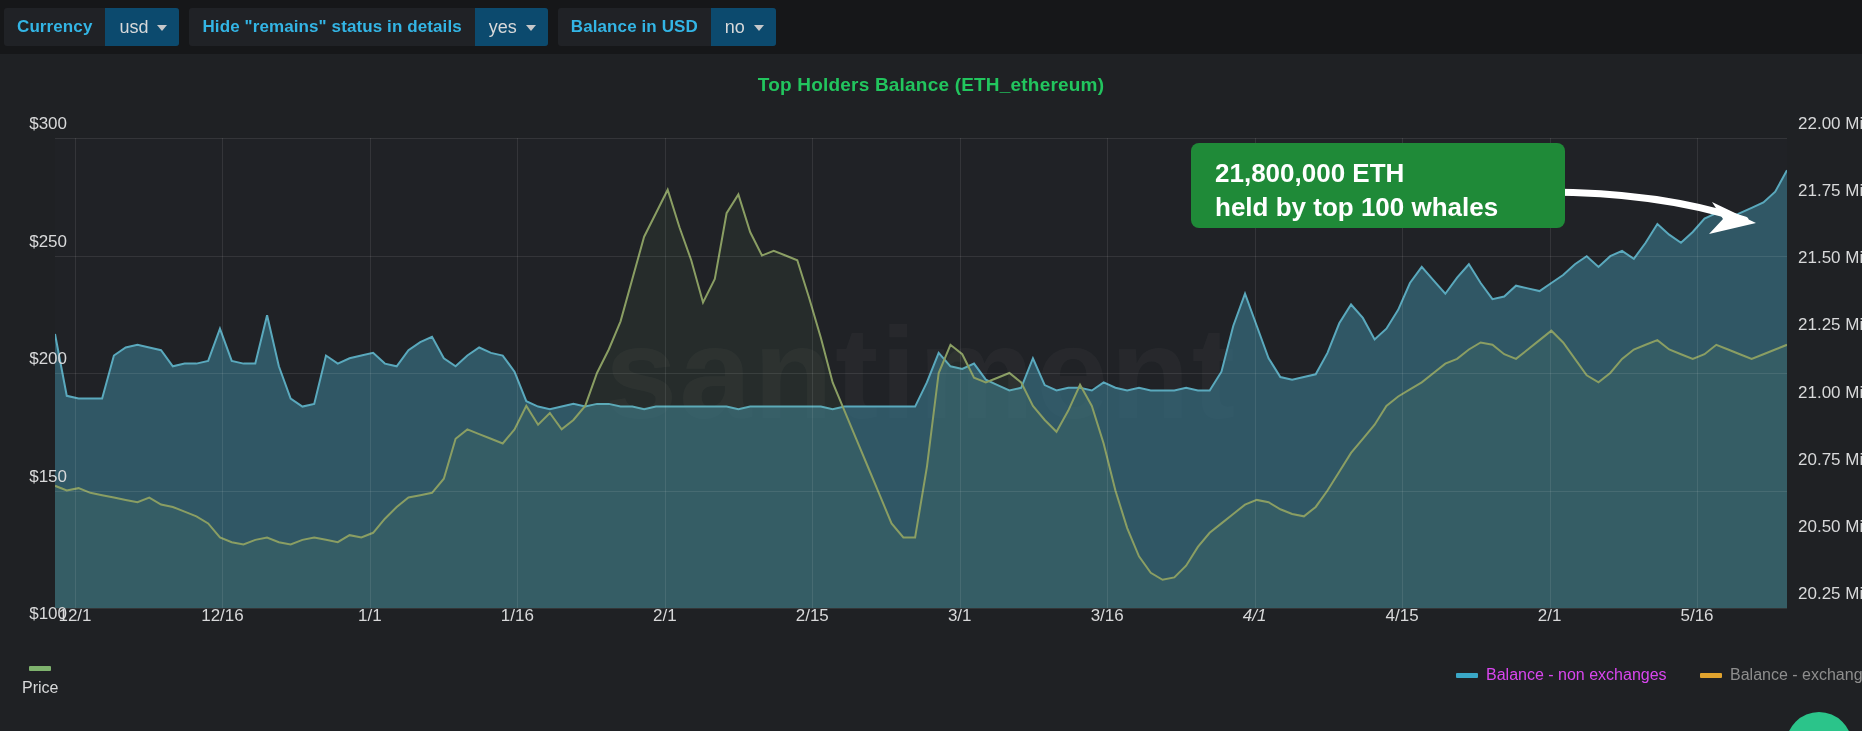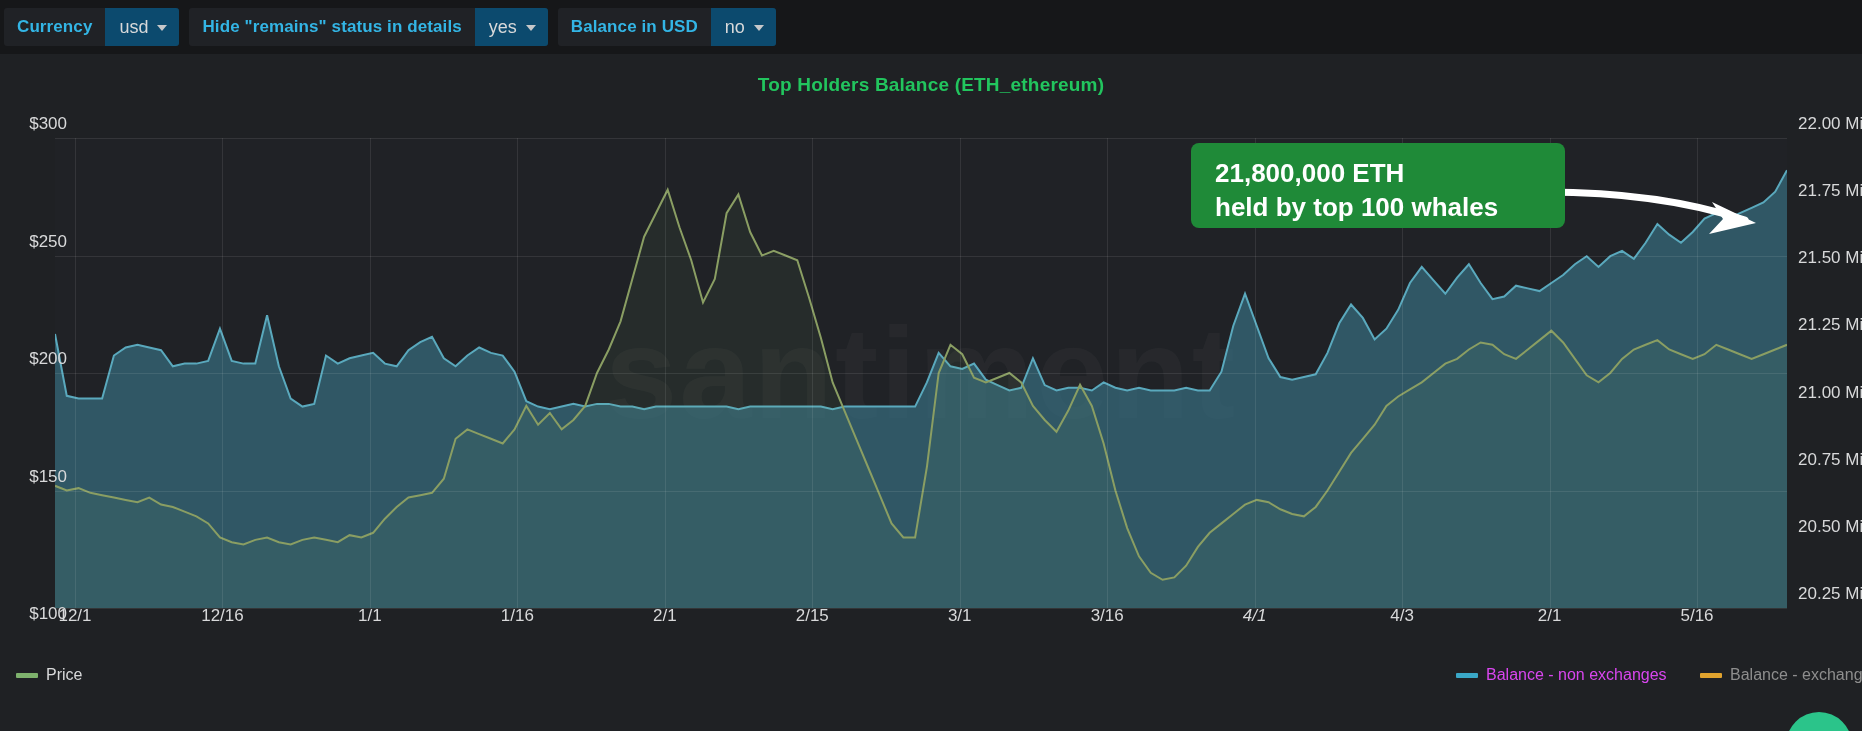--- a/index.html
+++ b/index.html
@@ -213,36 +213,36 @@
         <div class="ylabel-right" style="top: 540px;">20.25 Mil</div>
         <div class="xlabel" style="left: 75px;">12/1</div>
         <div class="xlabel" style="left: 222.455px;">12/16</div>
         <div class="xlabel" style="left: 369.909px;">1/1</div>
         <div class="xlabel" style="left: 517.364px;">1/16</div>
         <div class="xlabel" style="left: 664.818px;">2/1</div>
         <div class="xlabel" style="left: 812.273px;">2/15</div>
         <div class="xlabel" style="left: 959.727px;">3/1</div>
         <div class="xlabel" style="left: 1107.18px;">3/16</div>
         <div class="xlabel" style="left: 1254.64px; font-style: italic;">4/1</div>
-        <div class="xlabel" style="left: 1402.09px;">4/3</div>
+        <div class="xlabel" style="left: 1402.09px;">4/15</div>
         <div class="xlabel" style="left: 1549.55px;">2/1</div>
         <div class="xlabel" style="left: 1697px;">5/16</div>
       </div>
 
     <div class="annot" style="background: rgb(31, 138, 56);">
       <div>21,800,000 ETH</div>
       <div>held by top 100 whales</div>
     </div>
     <svg class="annot-arrow" width="250" height="70" viewBox="0 0 250 70">
       <path d="M 5,18 C 80,18 150,28 205,46" stroke="#ffffff" stroke-width="7" fill="none" stroke-linecap="round"></path>
       <path d="M 172,28 L 216,49 L 169,60 L 183,45 Z" fill="#ffffff"></path>
     </svg>
 
     <div class="legend">
-      <div class="legend-item" style="left:16px;">
+      <div class="legend-item" style="left:22px;flex-direction:column;">
         <span class="legend-swatch" style="background: rgb(126, 178, 109);"></span>
         <span style="color:#d8d9da;">Price</span>
       </div>
       <div class="legend-item" style="left:1456px;">
         <span class="legend-swatch" style="background: rgb(58, 168, 199);"></span>
         <span style="color:#d946ef;">Balance - non exchanges</span>
       </div>
       <div class="legend-item" style="left:1700px;">
         <span class="legend-swatch" style="background: rgb(224, 163, 46);"></span>
         <span style="color:#8e8e8e;">Balance - exchanges</span>

